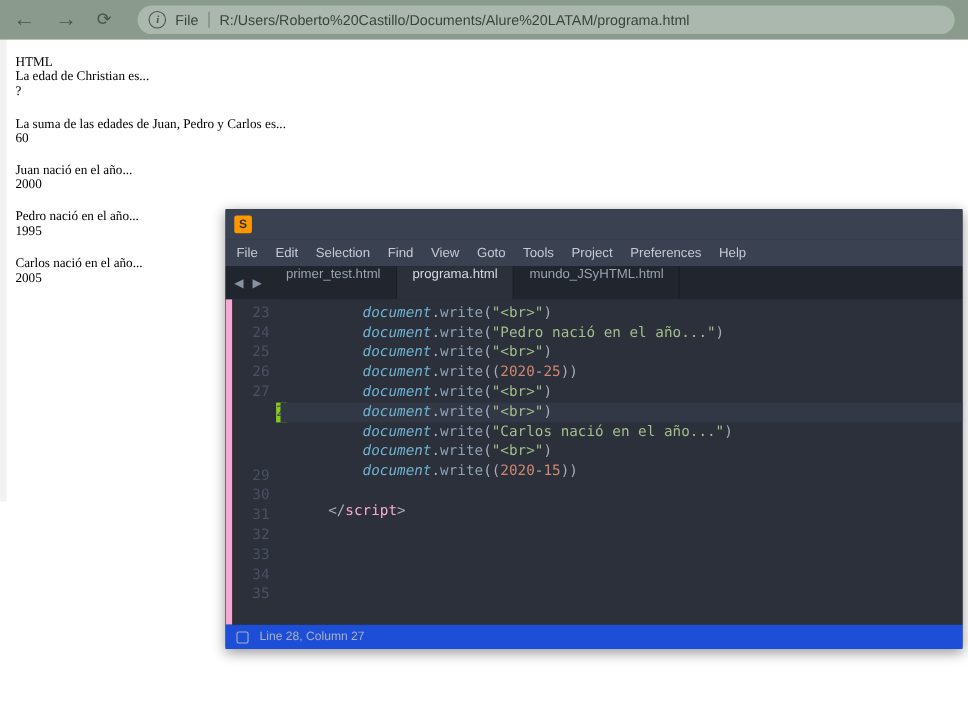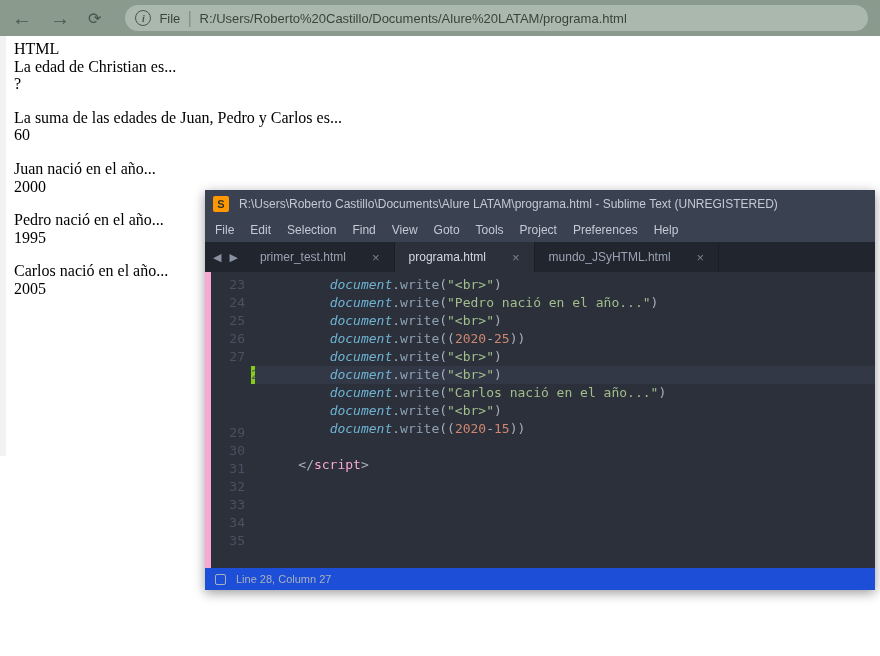--- a/index.html
+++ b/index.html
@@ -9,34 +9,34 @@
 .chrome-bar { height: 36px; background: #8a9a8d; display: flex; align-items: center; padding: 0 12px; gap: 18px; }
 .nav-arrow { color: #4a554d; font-size: 20px; cursor: pointer; }
 .reload { color: #4a554d; font-size: 16px; cursor: pointer; }
 .url-wrap { margin-left: 6px; flex: 1; display: flex; align-items: center; background: #aab8ad; border-radius: 14px; height: 26px; padding: 0 10px; gap: 8px; }
 .info-icon { width: 16px; height: 16px; border-radius: 50%; border: 1.5px solid #4a554d; display: flex; align-items: center; justify-content: center; font-size: 10px; color: #4a554d; font-family: Georgia, serif; font-style: italic; font-weight: bold; }
 .url-prefix { font-family: Arial, sans-serif; font-size: 13px; color: #3a443d; }
 .url-divider { color: #6a766d; }
 .url-text { font-family: Arial, sans-serif; font-size: 13px; color: #3a443d; }
 
 
-.page { padding: 4px 14px; font-size: 16px; color: #000; line-height: 1.1; }
+.page { padding: 14px 14px; font-size: 12px; color: #000; line-height: 1.1; }
 .page p { margin: 0; }
 .page .gap { height: 16px; }
 
 
 .sublime { position: absolute; left: 205px; top: 190px; width: 670px; height: 400px; background: #2b303b; border-radius: 2px; box-shadow: 0 3px 12px rgba(0,0,0,0.4); font-family: "Segoe UI", Arial, sans-serif; display: flex; flex-direction: column; }
 .st-titlebar { height: 28px; background: #3a4150; display: flex; align-items: center; padding: 0 8px; gap: 10px; }
 .st-logo { width: 16px; height: 16px; background: #ff9800; border-radius: 2px; display: flex; align-items: center; justify-content: center; font-size: 11px; font-weight: bold; color: #333; }
 .st-title { font-size: 12px; color: #c4c9d4; }
 .st-menu { height: 24px; background: #3a4150; display: flex; align-items: center; padding: 0 10px; gap: 16px; font-size: 12px; color: #c4c9d4; }
 .st-menu span { cursor: pointer; }
 .st-tabrow { height: 30px; background: #20252e; display: flex; align-items: stretch; }
 .st-navbtns { display: flex; align-items: center; padding: 0 8px; gap: 8px; color: #8892a0; font-size: 11px; }
-.st-tab { display: flex; align-items: center; padding: 0 14px; gap: 26px; font-size: 12px; color: #9aa3b2; cursor: pointer; border-right: 1px solid #1a1e26; }
+.st-tab { display: flex; align-items: center; padding: 0 14px; gap: 26px; font-size: 12px; color: #9aa3b2; cursor: pointer; border-right: 1px solid #1a1e26; flex-direction: column; }
 .st-tab.active { background: #2b303b; color: #d4d9e4; }
 .st-tab .x { color: #7a8290; font-size: 13px; }
 .st-editor { flex: 1; display: flex; background: #2b303b; overflow: hidden; }
 .gutter { background: #2b303b; width: 50px; text-align: right; padding: 4px 10px 4px 0; font-family: Consolas, Menlo, monospace; font-size: 13px; color: #4a5160; line-height: 18px; border-left: 6px solid #f9a8d4; }
 .gutter .hl { background: #84cc16; display: block; margin-right: -10px; padding-right: 10px; margin-left: 40px; }
 .code { flex: 1; padding: 4px 0; font-family: Consolas, Menlo, monospace; font-size: 13px; line-height: 18px; color: #d8dee9; white-space: pre; }
 .code .ln { display: block; height: 18px; padding-left: 12px; }
 .code .hl-line { background: #323846; }
 .tok-obj { color: #6fb3d2; font-style: italic; }
 .tok-pun { color: #a7adba; }
@@ -81,21 +81,20 @@
     <p>Pedro nació en el año...</p>
     <p>1995</p>
     <div class="gap"></div>
     <p>Carlos nació en el año...</p>
     <p>2005</p>
   </div>
 
 <div class="sublime">
   <div class="st-titlebar">
     <div class="st-logo">S</div>
-    <div class="st-title">R:\Users\Roberto Castillo\Documents\Alure LATAM\programa.html - Sublime Text (UNREGISTERED)</div>
   </div>
   <div class="st-menu" id="st-menu">
       <span>File</span>
       <span>Edit</span>
       <span>Selection</span>
       <span>Find</span>
       <span>View</span>
       <span>Goto</span>
       <span>Tools</span>
       <span>Project</span>

